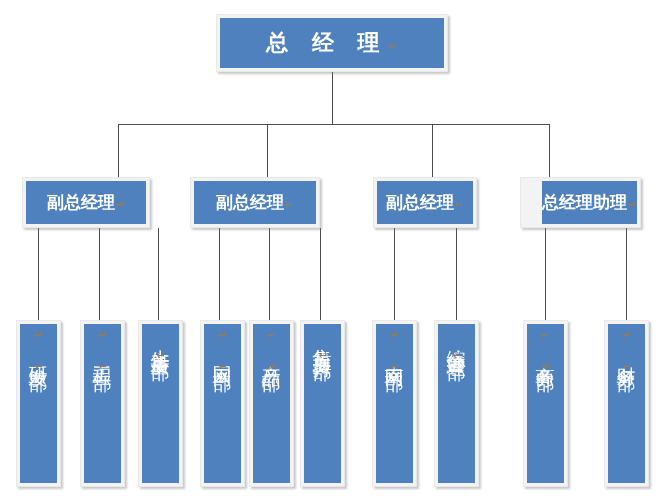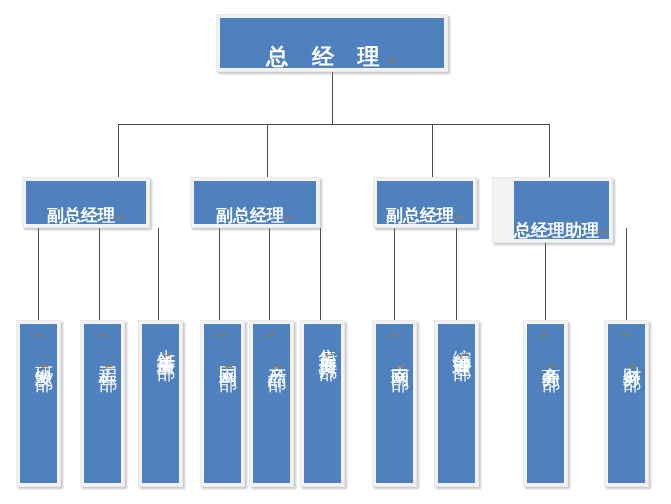--- a/index.html
+++ b/index.html
@@ -38,21 +38,21 @@
     box-shadow: 2px 2px 2px rgba(120,120,130,0.40);
     box-sizing: border-box;
     padding: 3px;
   }
   .node-fill {
     width: 100%;
     height: 100%;
     background: #4e81bd;
     box-sizing: border-box;
     display: flex;
-    align-items: flex-end;
+    align-items: center;
     justify-content: center;
     position: relative;
   }
 
   
   .label-h {
     color: #ffffff;
     font-weight: bold;
     white-space: nowrap;
     line-height: 1;
@@ -147,21 +147,21 @@
       <span class="label-h"><span>副总经理</span><span class="pilcrow">↵</span></span>
     </div>
   </div>
 
   <div class="node node-l2" style="left:373px; top:177px; width:104px; height:51px;">
     <div class="node-fill">
       <span class="label-h"><span>副总经理</span><span class="pilcrow">↵</span></span>
     </div>
   </div>
 
-  <div class="node node-l2" style="left:492px; top:177px; width:121px; height:66px;padding-left:21px;">
+  <div class="node node-l2" style="left:520px; top:177px; width:121px; height:51px;padding-left:21px;">
     <div class="node-fill">
       <span class="label-h"><span>总经理助理</span><span class="pilcrow">↵</span></span>
     </div>
   </div>
 
   <div class="node node-dept" style="left:16px; top:320px; width:45px; height:167px;">
     <div class="node-fill">
       <span class="dept-mark">↵</span>
       <span class="dept-text"><span>研发部</span><span class="pilcrow">↵</span></span>
     </div>

